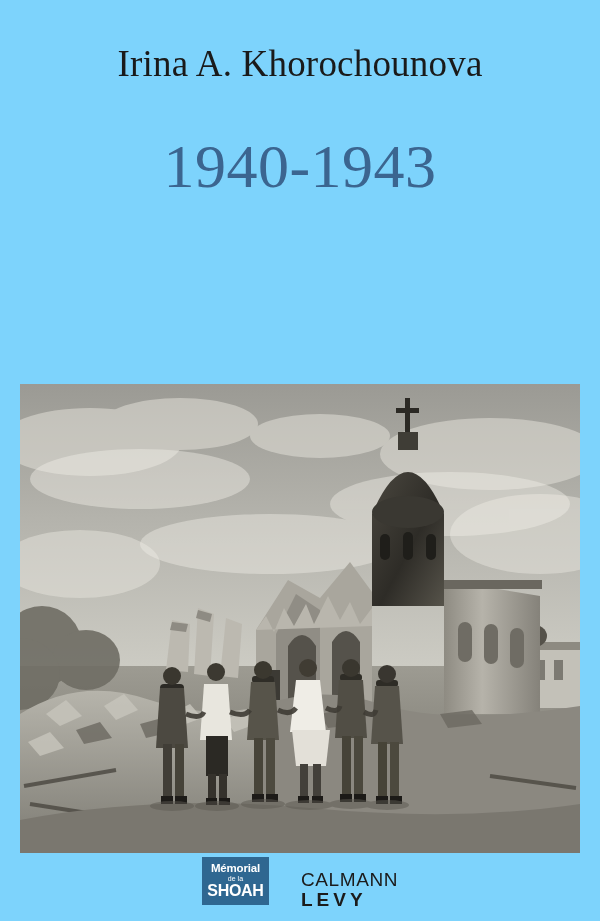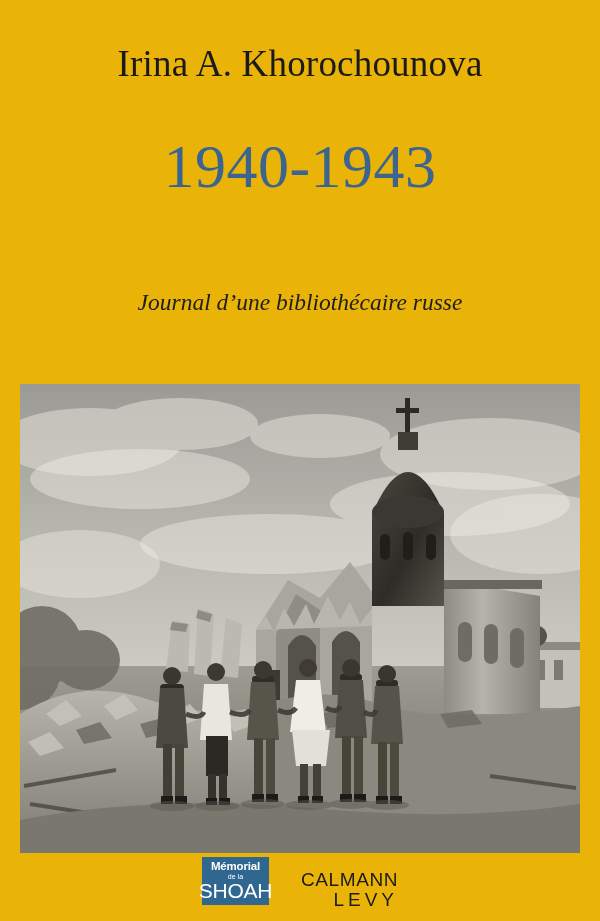--- a/index.html
+++ b/index.html
@@ -10,21 +10,21 @@
   body {
     width: 600px;
     height: 921px;
     font-family: "Liberation Serif", serif;
     overflow: hidden;
     position: relative;
   }
   .cover {
     position: absolute;
     inset: 0;
-    background: #eab308;
+    background: #7dd3fc;
   }
 
   
   .author {
     position: absolute;
     top: 42px;
     left: 0;
     width: 600px;
     text-align: center;
     font-family: "Liberation Serif", serif;
@@ -112,59 +112,57 @@
     font-size: 11.5px;
     font-weight: bold;
     letter-spacing: -0.2px;
   }
   .logo-memorial .l2 {
     font-size: 7px;
     letter-spacing: 0px;
     margin-top: 1px;
   }
   .logo-memorial .l3 {
-    font-size: 21px;
-    font-weight: normal;
+    font-size: 16px;
+    font-weight: bold;
     letter-spacing: -0.3px;
     margin-top: 0px;
     text-align: right;
   }
   .logo-calmann {
     margin-left: 32px;
     padding-top: 12px;
     color: #1b1b1b;
     font-family: "Liberation Sans", sans-serif;
     text-align: left;
   }
   .logo-calmann .c1 {
     font-size: 19px;
     letter-spacing: 0.6px;
     font-weight: 400;
   }
   .logo-calmann .c2 {
     font-size: 19px;
     letter-spacing: 4px;
-    font-weight: 400;
-    text-align: right;
+    font-weight: 700;
     margin-top: -2px;
   }
 </style>
 </head>
 <body>
 
 <div class="cover">
 
   <div class="author">Irina A. Khorochounova</div>
 
   <div class="title-block">
     <div class="title-line2">1940-1943</div>
   </div>
 
   <div class="subtitle">
-    <div>Journal d’une bibliothécaire russe</div>
   </div>
 
   <div class="photo">
     <svg width="560" height="469" viewBox="0 0 560 469" aria-hidden="true">
       <defs>
         <linearGradient id="sky" x1="0" y1="0" x2="0" y2="1">
           <stop offset="0%" stop-color="#9b9a94"></stop>
           <stop offset="45%" stop-color="#b4b3ac"></stop>
           <stop offset="100%" stop-color="#cfcec6"></stop>
         </linearGradient>

